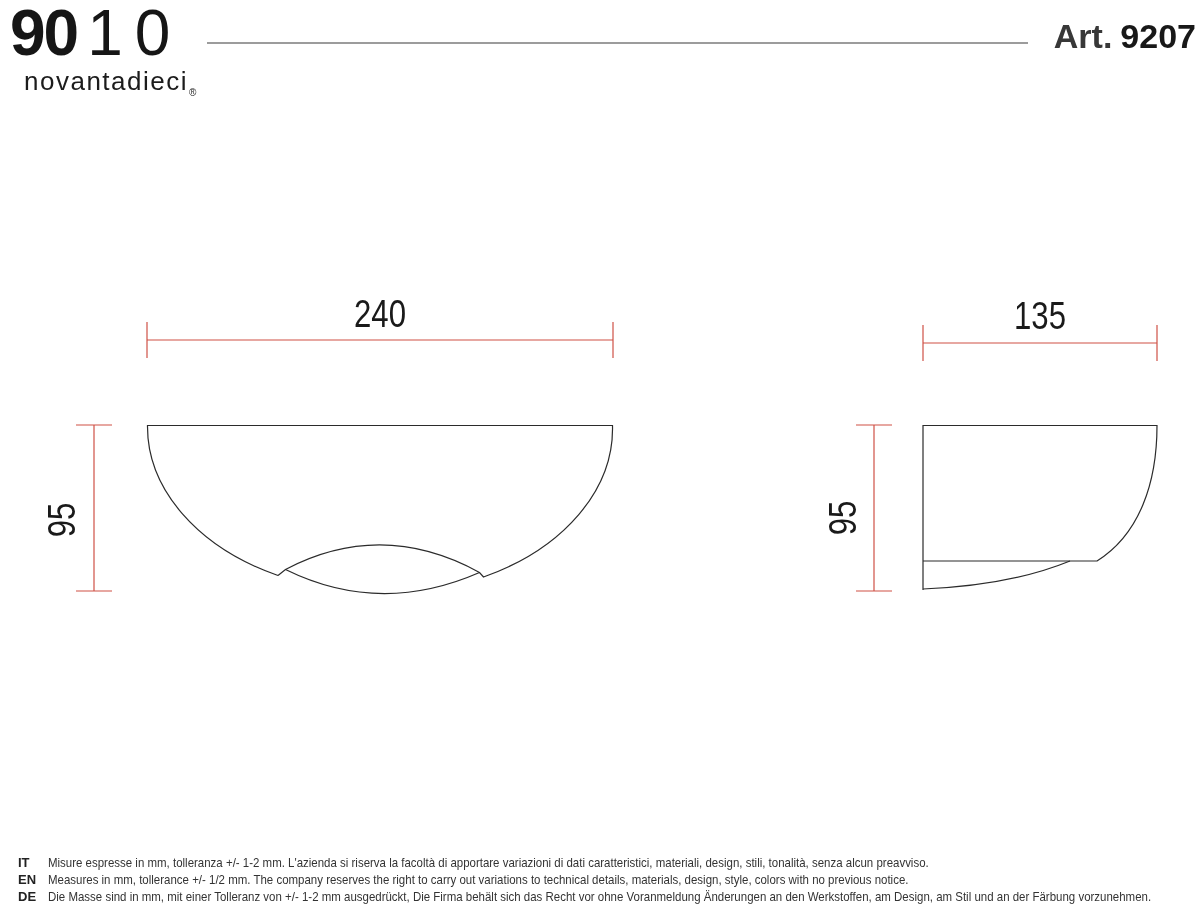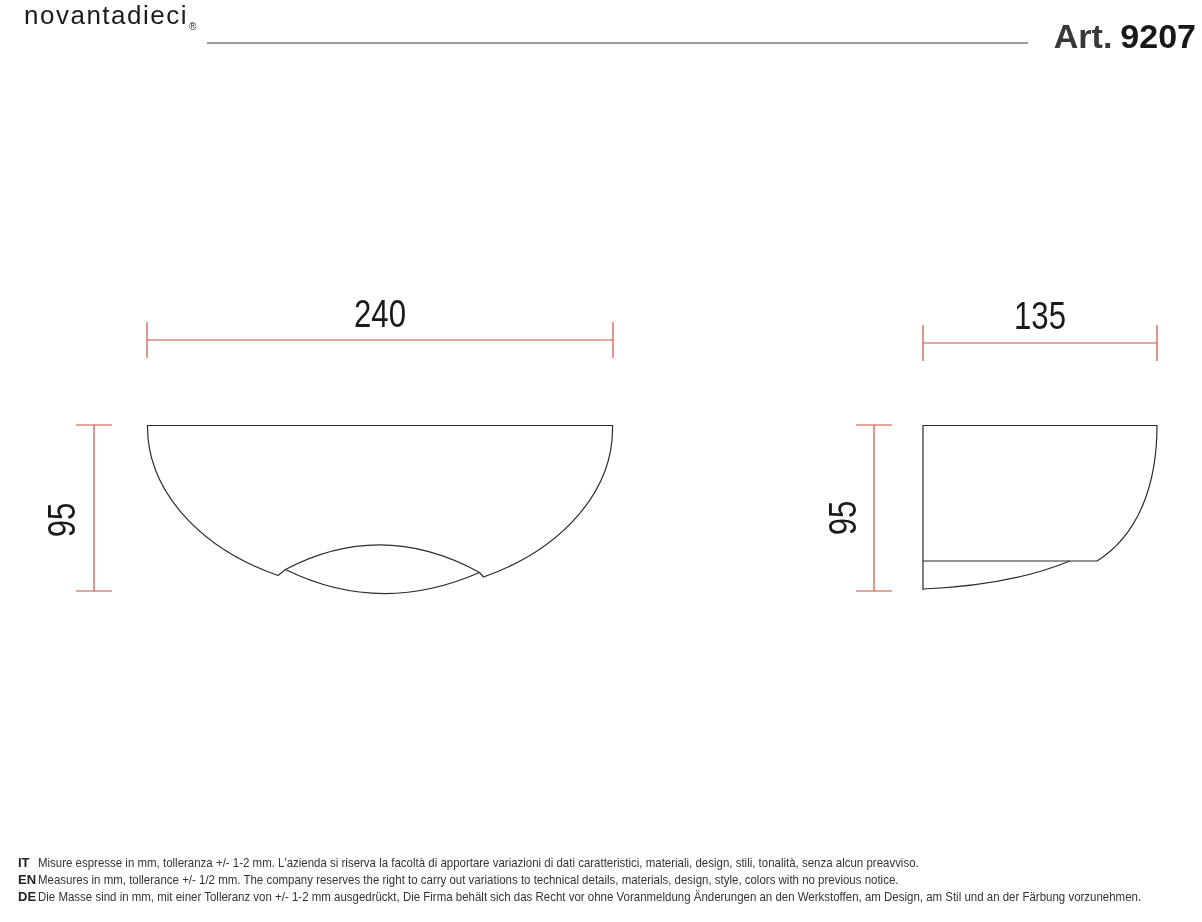--- a/index.html
+++ b/index.html
@@ -53,34 +53,37 @@
   #dim-front-height { left: 17px;  top: 500px; width: 90px;  height: 40px; }
   #dim-side-height  { left: 798px; top: 498px; width: 90px;  height: 40px; }
 
   
   .note-row { position: absolute; left: 18px; white-space: nowrap; line-height: 17px; }
   #note-it { top: 854px; }
   #note-en { top: 871px; }
   #note-de { top: 888px; }
   #note-fr { top: 904px; }
   .note-code {
-    display: inline-block; width: 20px; font-size: 13px; font-weight: 700;
+    display: inline-block; width: 30px; font-size: 13px; font-weight: 700;
     color: #222222; vertical-align: top;
   }
   .note-text {
     display: inline-block; font-size: 13.5px; font-weight: 400; color: #333333;
     transform: scaleX(0.85); transform-origin: left center; vertical-align: top;
   }
 </style>
 </head>
 <body>
 
 <div id="sheet">
 
   <div class="brand">
+    <div class="brand-numerals">
+      <span class="bold">90</span><span class="light">10</span>
+    </div>
     <div class="brand-wordmark">
       <span>novantadieci</span><span class="reg">®</span>
     </div>
   </div>
 
   <div class="header-divider"></div>
 
   <div class="art-block">
     <span class="art-label">Art.</span><span class="art-number">9207</span>
   </div>

